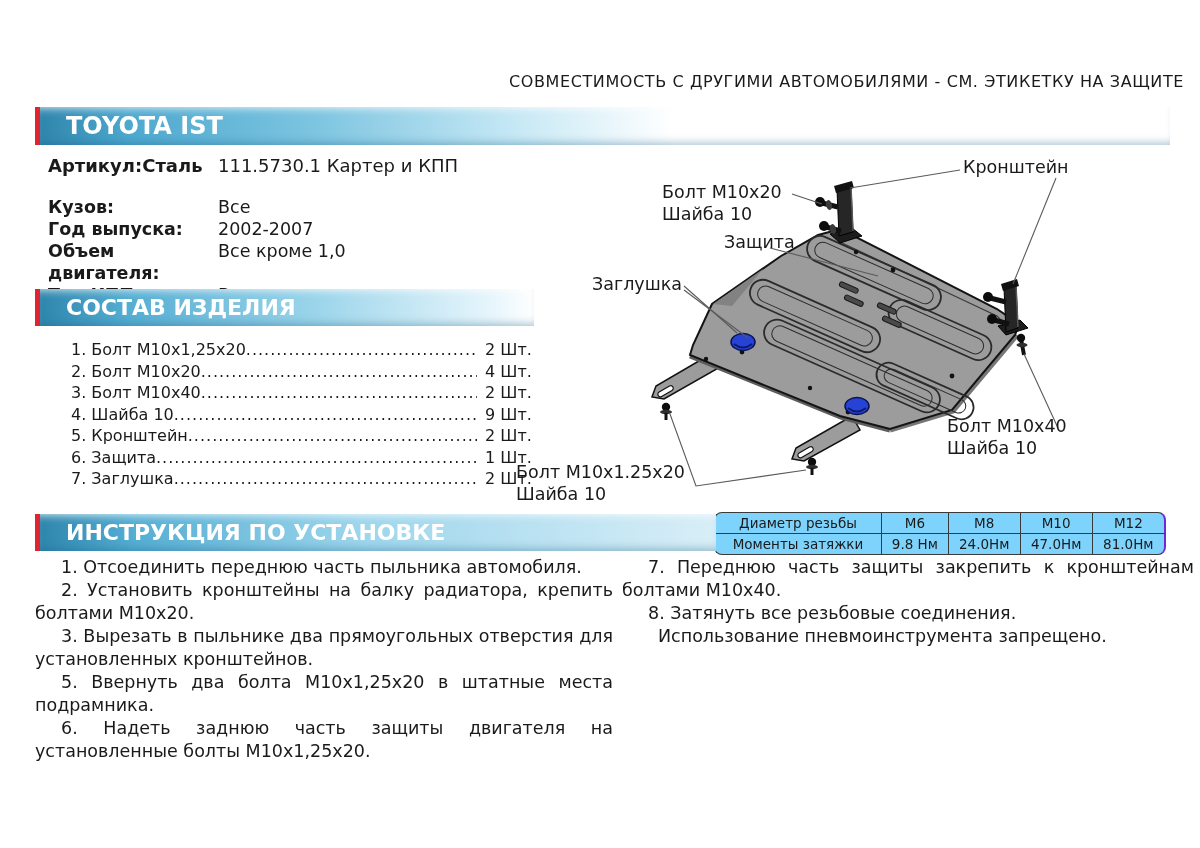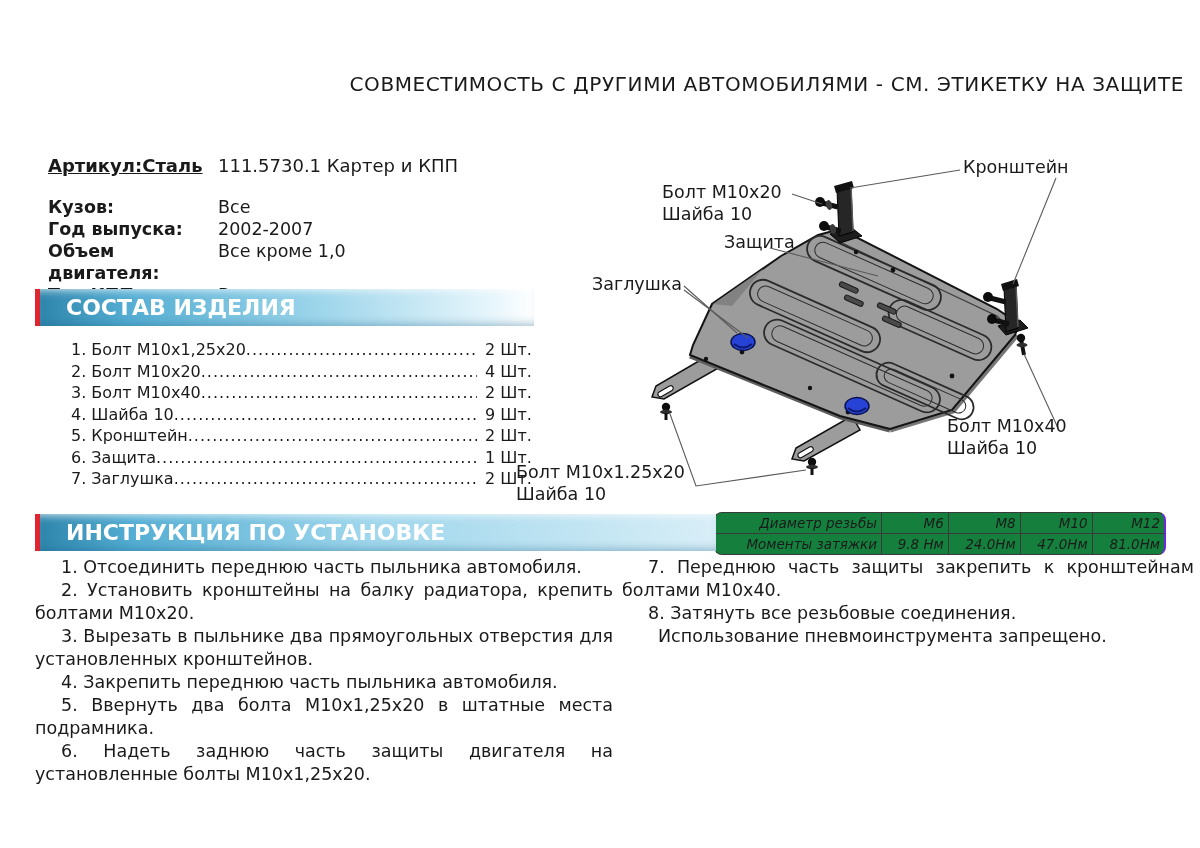--- a/index.html
+++ b/index.html
@@ -1,74 +1,77 @@
 <!DOCTYPE html>
 <html><head>
 <meta charset="utf-8">
 <style>
   html,body{margin:0;padding:0;background:#ffffff;}
   .page{position:relative;width:1200px;height:848px;background:#fff;overflow:hidden;
         font-family:"DejaVu Sans","Liberation Sans",sans-serif;color:#1a1a1a;}
 
-  .note{position:absolute;top:72px;right:16px;font-size:20px;letter-spacing:.6px;white-space:nowrap;}
+  .note{position:absolute;top:72px;right:16px;font-size:16px;letter-spacing:.6px;white-space:nowrap;}
 
   .bar{position:absolute;height:37px;border-left:5px solid #e02530;
        box-shadow:inset 0 -7px 9px -5px rgba(25,95,135,.38), inset 0 7px 9px -6px rgba(255,255,255,.85);}
   .bar .bar-text{display:block;line-height:37px;padding-left:26px;color:#fff;font-weight:bold;white-space:nowrap;}
 
   .bar-title{top:107px;left:35px;width:1130px;height:38px;
     background:linear-gradient(to right,#2f86ad 0%,#4ea9cf 8%,#7cc4e0 24%,#c6e8f5 42%,#ffffff 56%,#ffffff 100%);}
   .bar-title .bar-text{font-size:24px;line-height:38px;}
 
   .bar-parts{top:289px;left:35px;width:494px;
     background:linear-gradient(to right,#2f86ad 0%,#55aed3 18%,#9ad4ea 55%,#e8f6fc 92%,#ffffff 100%);}
   .bar-instr{top:514px;left:35px;width:676px;
     background:linear-gradient(to right,#2f86ad 0%,#55aed3 14%,#9ed6ec 48%,#d8eef7 100%);}
   .bar-parts .bar-text,.bar-instr .bar-text{font-size:22px;}
 
   .articul{position:absolute;left:48px;top:155px;display:flex;font-size:18px;}
-  .articul .lbl{font-weight:bold;width:170px;text-decoration:underline;}
+  .articul .lbl{font-weight:bold;width:170px;}
   .specs{position:absolute;left:48px;top:196px;font-size:17.5px;}
   .spec-row{display:flex;line-height:22px;}
   .spec-row .lbl{font-weight:bold;width:170px;}
 
   .parts-list{position:absolute;left:35px;top:339px;width:468px;font-size:16px;margin-left:36px;}
   .part-row{display:flex;line-height:21.5px;white-space:nowrap;}
   .part-row .dots{flex:1;overflow:hidden;}
   .part-row .dots::after{content:"........................................................................................";letter-spacing:1px;}
   .part-row .qty{width:54px;padding-left:8px;}
 
   .instr-col{position:absolute;top:556px;font-size:17.5px;line-height:23px;text-align:justify;}
   .instr-left{left:35px;width:578px;}
   .instr-right{left:622px;width:572px;}
   .instr-p{margin:0;text-indent:26px;}
   .instr-p.noindent{text-indent:0;margin-left:36px;}
 
   table.torque{position:absolute;left:714px;top:512px;width:452px;border-collapse:separate;border-spacing:0;
     font-size:13.5px;}
-  table.torque td{border:1px solid #3a3a3a;border-right:none;border-bottom:none;background:#15803d;
-    text-align:right;padding:1px 4px;height:18px;font-style:italic;}
+  table.torque td{border:1px solid #3a3a3a;border-right:none;border-bottom:none;background:#7dd3fc;
+    text-align:center;padding:1px 4px;height:18px;}
   table.torque tr td:last-child{border-right:2px solid #6d28d9;}
   table.torque tr:last-child td{border-bottom:1px solid #3a3a3a;}
   table.torque tr:first-child td:first-child{border-top-left-radius:8px;}
   table.torque tr:first-child td:last-child{border-top-right-radius:8px;}
   table.torque tr:last-child td:first-child{border-bottom-left-radius:8px;}
   table.torque tr:last-child td:last-child{border-bottom-right-radius:8px;}
   td.tq-label{width:158px;}
 
   .diagram{position:absolute;left:500px;top:148px;width:700px;height:360px;}
   .diagram text{font-size:17.5px;fill:#1a1a1a;font-family:"DejaVu Sans","Liberation Sans",sans-serif;}
 </style>
 </head>
 <body>
 
 <div class="page">
 
   <div class="note">СОВМЕСТИМОСТЬ С ДРУГИМИ АВТОМОБИЛЯМИ - СМ. ЭТИКЕТКУ НА ЗАЩИТЕ</div>
 
+  <div class="bar bar-title">
+    <span class="bar-text">TOYOTA IST</span>
+  </div>
 
   <div class="articul">
     <span class="lbl">Артикул:Сталь</span>
     <span>111.5730.1 Картер и КПП</span>
   </div>
 
   <div class="specs">
     <div class="spec-row">
       <span class="lbl">Кузов:</span>
       <span>Все</span>
@@ -283,21 +286,20 @@
     </table>
 
   <div class="bar bar-instr">
     <span class="bar-text">ИНСТРУКЦИЯ ПО УСТАНОВКЕ</span>
   </div>
 
   <div class="instr-col instr-left">
     <p class="instr-p">1. Отсоединить переднюю часть пыльника автомобиля.</p>
     <p class="instr-p">2. Установить кронштейны на балку радиатора, крепить болтами М10х20.</p>
     <p class="instr-p">3. Вырезать в пыльнике два прямоугольных отверстия для установленных кронштейнов.</p>
-    <p class="instr-p">4. Закрепить переднюю часть пыльника автомобиля.</p>
     <p class="instr-p">5. Ввернуть два болта М10х1,25х20 в штатные места подрамника.</p>
     <p class="instr-p">6. Надеть заднюю часть защиты двигателя на установленные болты М10х1,25х20.</p>
   </div>
 
   <div class="instr-col instr-right">
     <p class="instr-p">7. Переднюю часть защиты закрепить к кронштейнам болтами М10х40.</p>
     <p class="instr-p">8. Затянуть все резьбовые соединения.</p>
     <p class="instr-p noindent">Использование пневмоинструмента запрещено.</p>
   </div>
 

